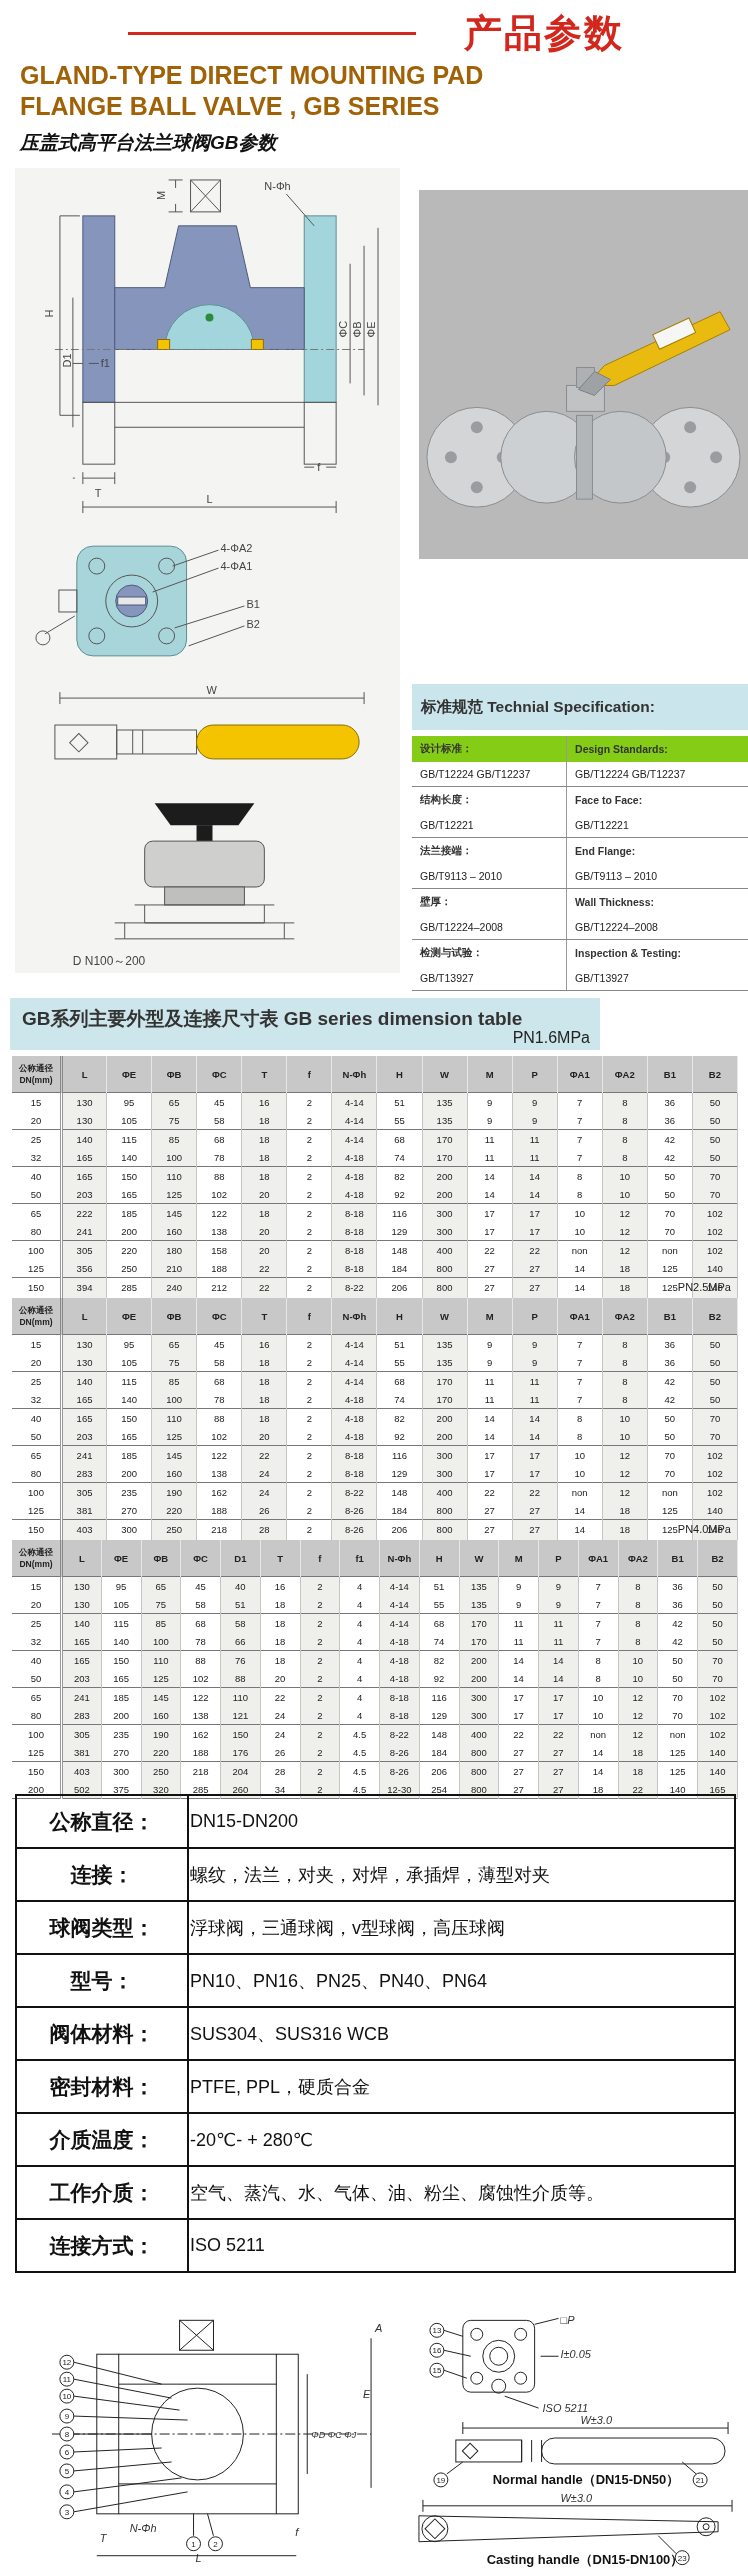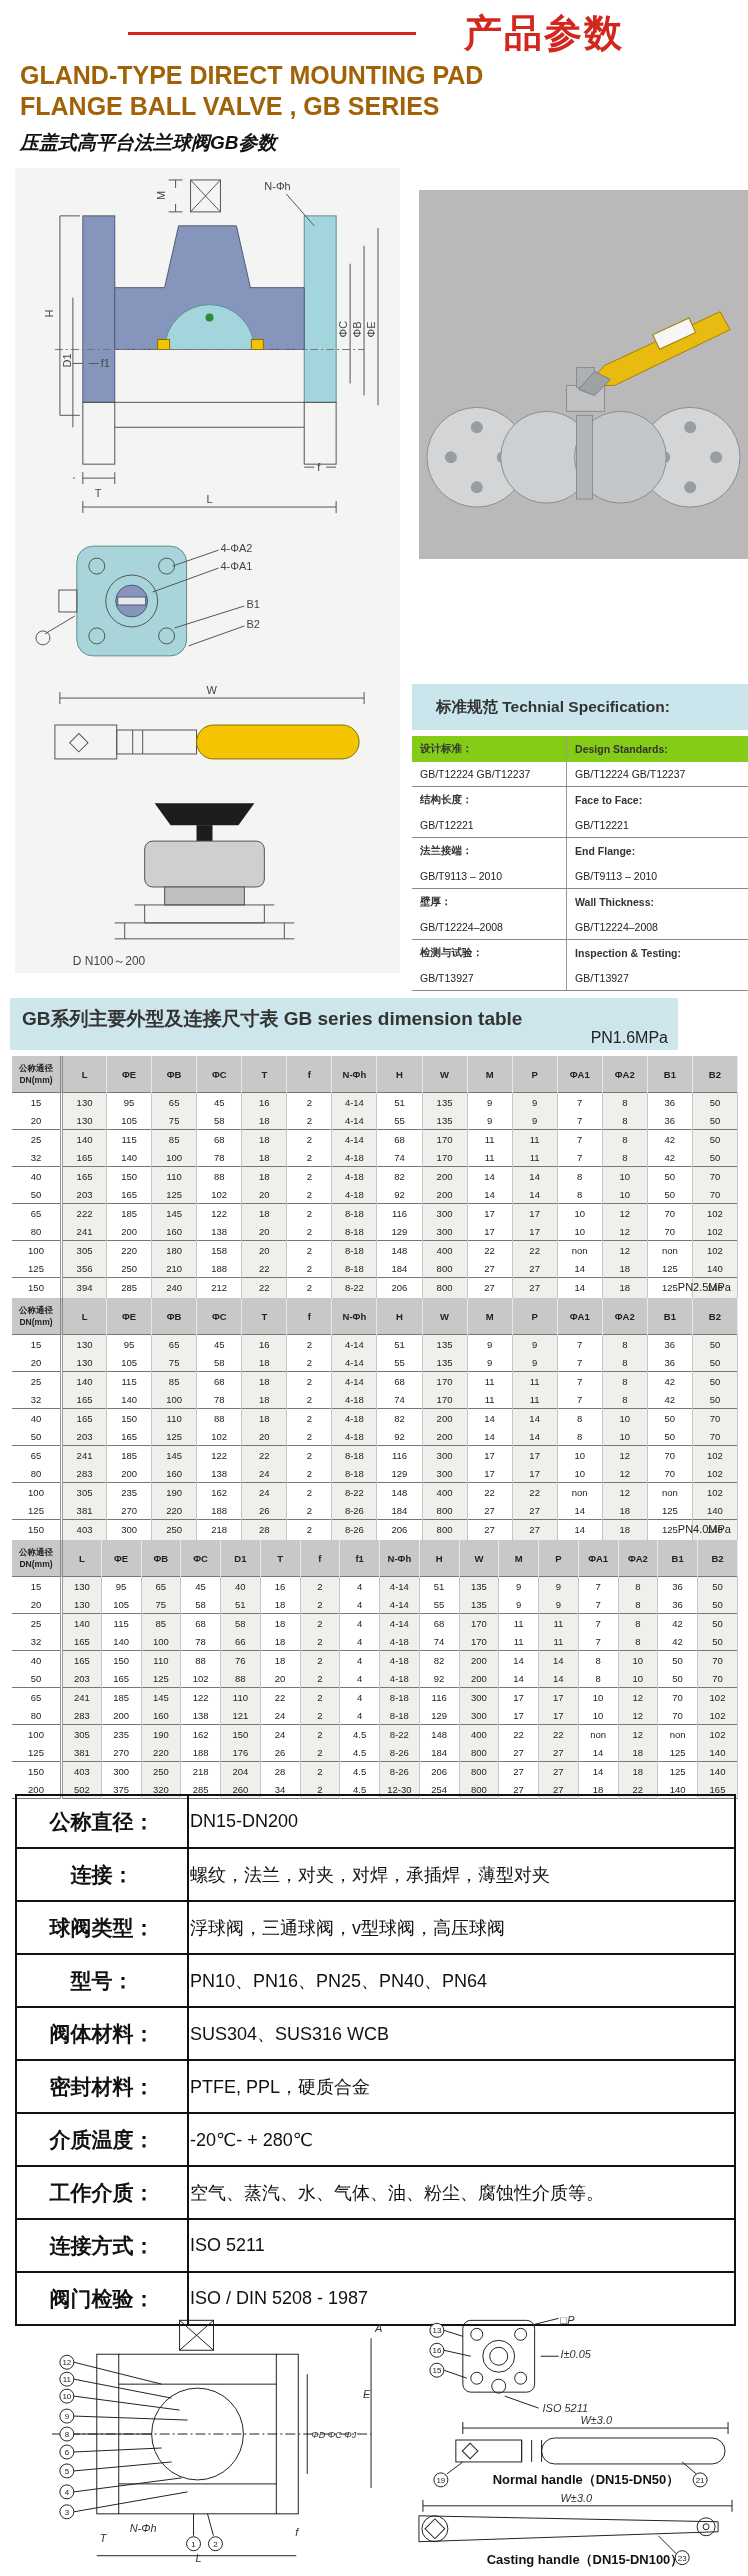--- a/index.html
+++ b/index.html
@@ -18,31 +18,31 @@
   .draw-panel{position:absolute;left:15px;top:168px;width:385px;height:805px;background:#f4f4f2;}
   .photo-panel{position:absolute;left:419px;top:190px;width:329px;height:369px;background:#b9b9b9;}
   svg text{font-family:"Liberation Sans","DejaVu Sans",sans-serif;}
   .dim-t{font-size:11px;fill:#444;}
   .dim-t-i{font-size:11px;fill:#333;font-style:italic;}
   .ln{stroke:#555;stroke-width:1;fill:none;}
   .lnk{stroke:#222;stroke-width:1;fill:none;}
 
   
   .tech-spec{position:absolute;left:412px;top:684px;width:336px;}
-  .tech-spec-title{background:#cbe5ec;height:46px;display:flex;align-items:center;padding-left:24px;
+  .tech-spec-title{background:#cbe5ec;height:46px;display:flex;align-items:center;padding-left:9px;
     font-size:15.5px;font-weight:bold;color:#333;}
   .tech-spec table{border-collapse:collapse;width:100%;margin-top:6px;font-size:10.5px;}
   .tech-spec td{padding:6px 8px;border-right:none;}
   .tech-spec td:first-child{border-right:1px solid #999;width:46%;}
   .tech-spec tr:first-child{background:#84cc16;}
   .tech-spec tr:nth-child(odd){font-weight:bold;color:#333;}
   .tech-spec tr:nth-child(even) td{border-bottom:1px solid #888;}
 
   
-  .dim-section-hdr{position:absolute;left:10px;top:998px;width:668px;height:52px;background:#cde6ec;}
+  .dim-section-hdr{position:absolute;left:10px;top:998px;width:590px;height:52px;background:#cde6ec;}
   .dim-section-title{position:absolute;left:12px;top:8px;font-size:19px;font-weight:bold;color:#333;}
   .dim-press-0{position:absolute;right:10px;bottom:3px;font-size:16px;color:#222;}
   .press-lbl{position:absolute;right:18px;font-size:11px;color:#222;}
   .dimtbl{position:absolute;left:12px;width:726px;border-collapse:collapse;table-layout:fixed;font-size:9.5px;text-align:center;}
   .dimtbl th{background:#c8c8c8;font-weight:bold;color:#222;height:34px;border-right:1px solid #e7e7e7;
     white-space:pre-line;font-size:9.5px;}
   .dimtbl th:first-child{font-size:8.5px;width:46px;border-right:3px double #888;}
   .dimtbl td{height:16px;border-right:1px solid #c5c5c5;white-space:nowrap;}
   .dimtbl td:first-child{border-right:3px double #999;}
   .dimtbl td:nth-child(2n){background:#efefec;}
@@ -1027,24 +1027,20 @@
         <td>-20℃- + 280℃</td>
       </tr>
       <tr>
         <td>工作介质：</td>
         <td>空气、蒸汽、水、气体、油、粉尘、腐蚀性介质等。</td>
       </tr>
       <tr>
         <td>连接方式：</td>
         <td>ISO 5211</td>
       </tr>
-      <tr>
-        <td>阀门检验：</td>
-        <td>ISO / DIN 5208 - 1987</td>
-      </tr>
     </tbody>
 </table>
 
 <div class="bot-left">
   <svg width="389" height="260" viewBox="0 0 390 260">
     <rect x="85" y="40" width="22" height="160" class="lnk"></rect>
     <rect x="265" y="40" width="22" height="160" class="lnk"></rect>
     <path d="M107 70 h158 M107 170 h158 M107 40 h158 M107 200 h158" class="lnk"></path>
     <circle cx="186" cy="120" r="46" class="lnk"></circle>
     <rect x="168" y="6" width="34" height="30" class="lnk"></rect>

